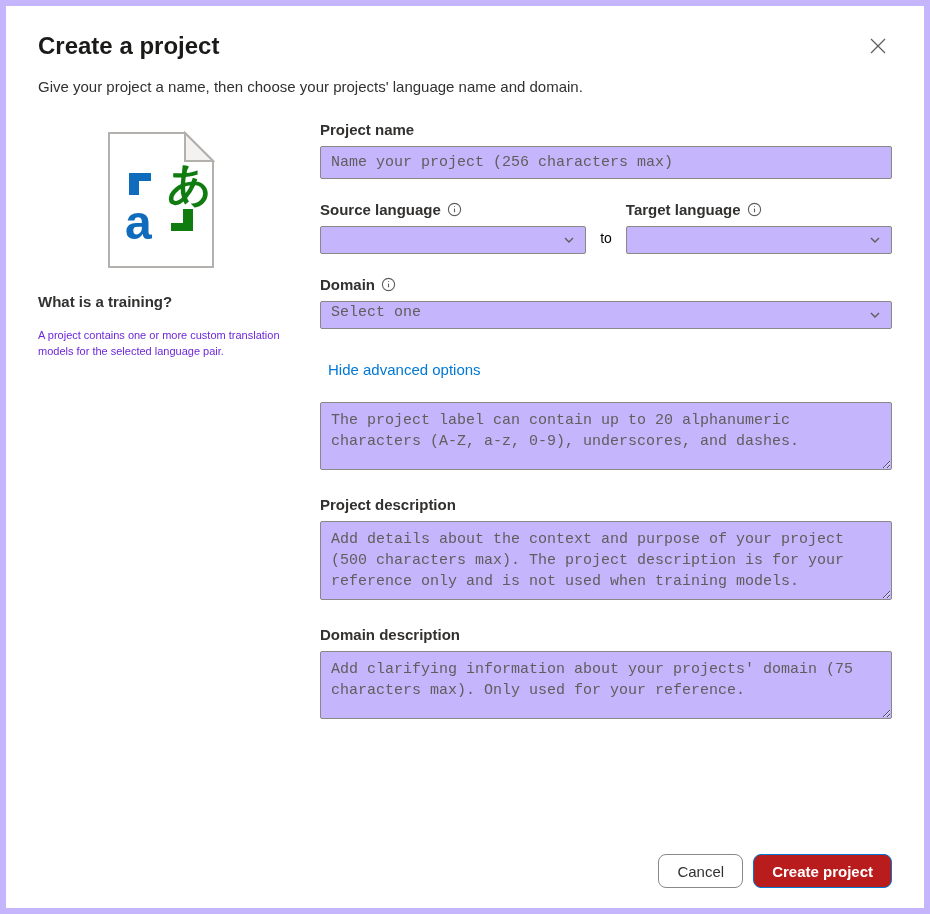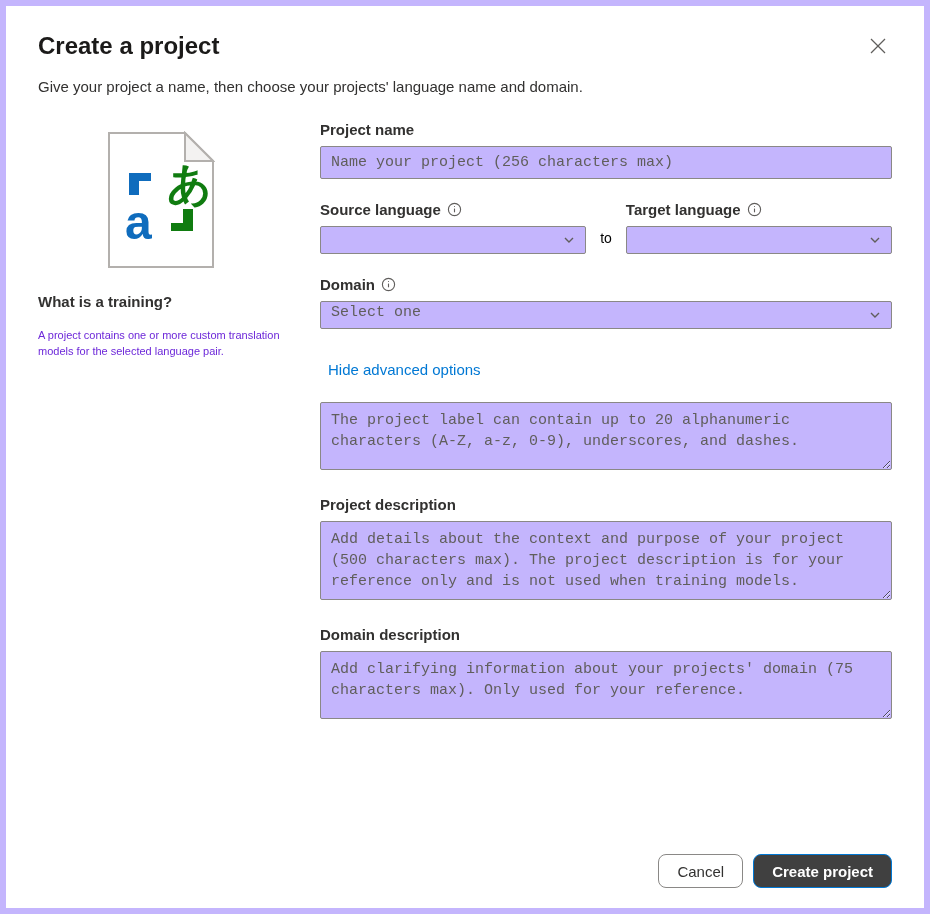--- a/index.html
+++ b/index.html
@@ -145,21 +145,21 @@
     padding: 0 18px;
     border-radius: 8px;
     cursor: pointer;
   }
   .btn-secondary {
     background: #fff;
     border: 1px solid #8a8886;
     color: #323130;
   }
   .btn-primary {
-    background: #404040;
+    background: #b91c1c;
     border: 1px solid #0078d4;
     color: #fff;
     font-weight: 600;
   }
 </style>
 </head>
 <body>
 
 <div class="dialog">
 

